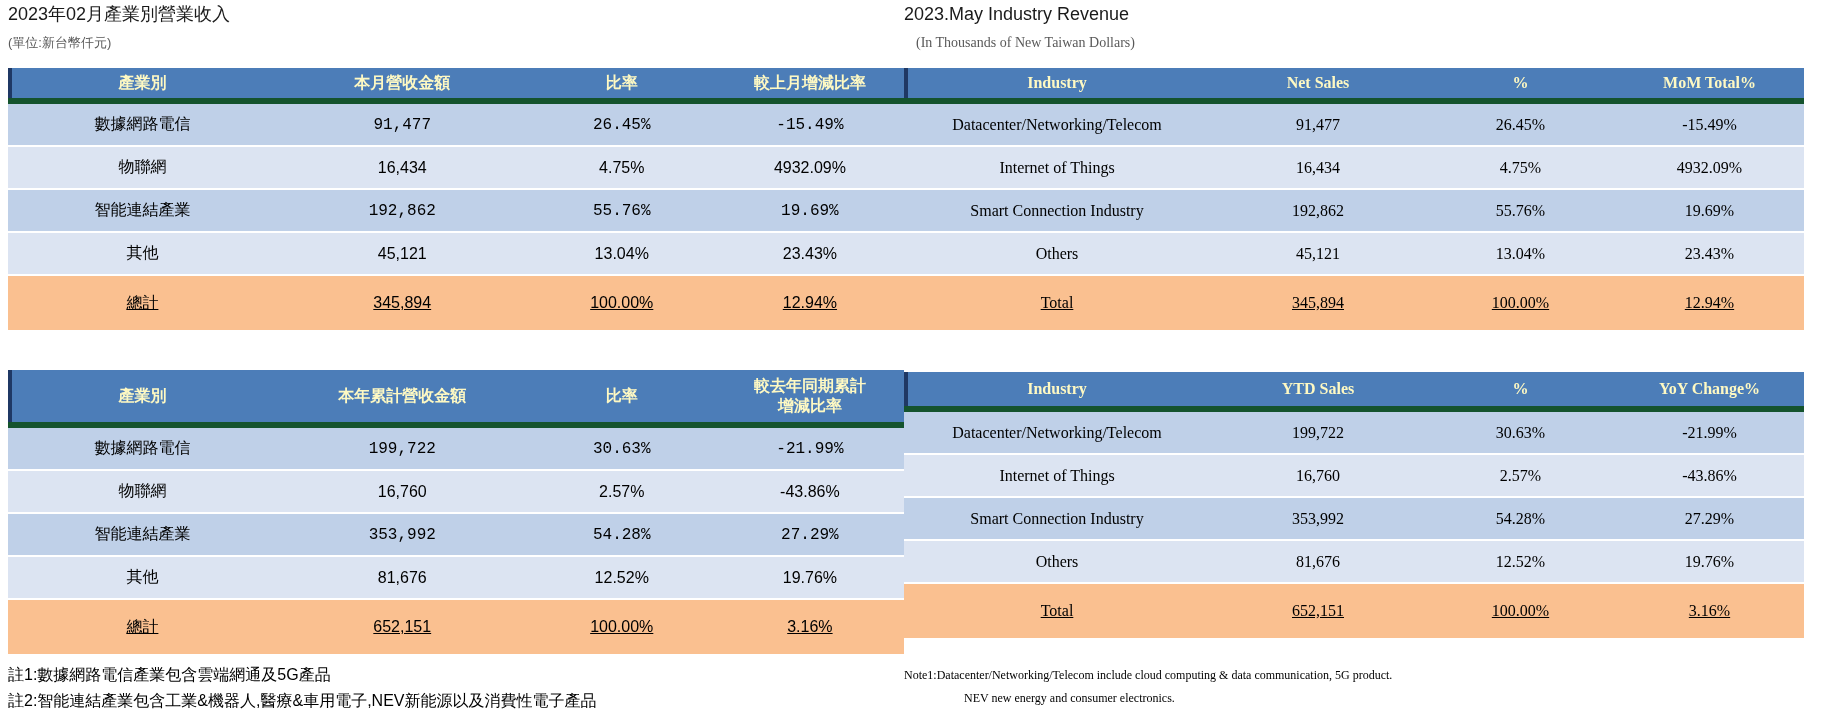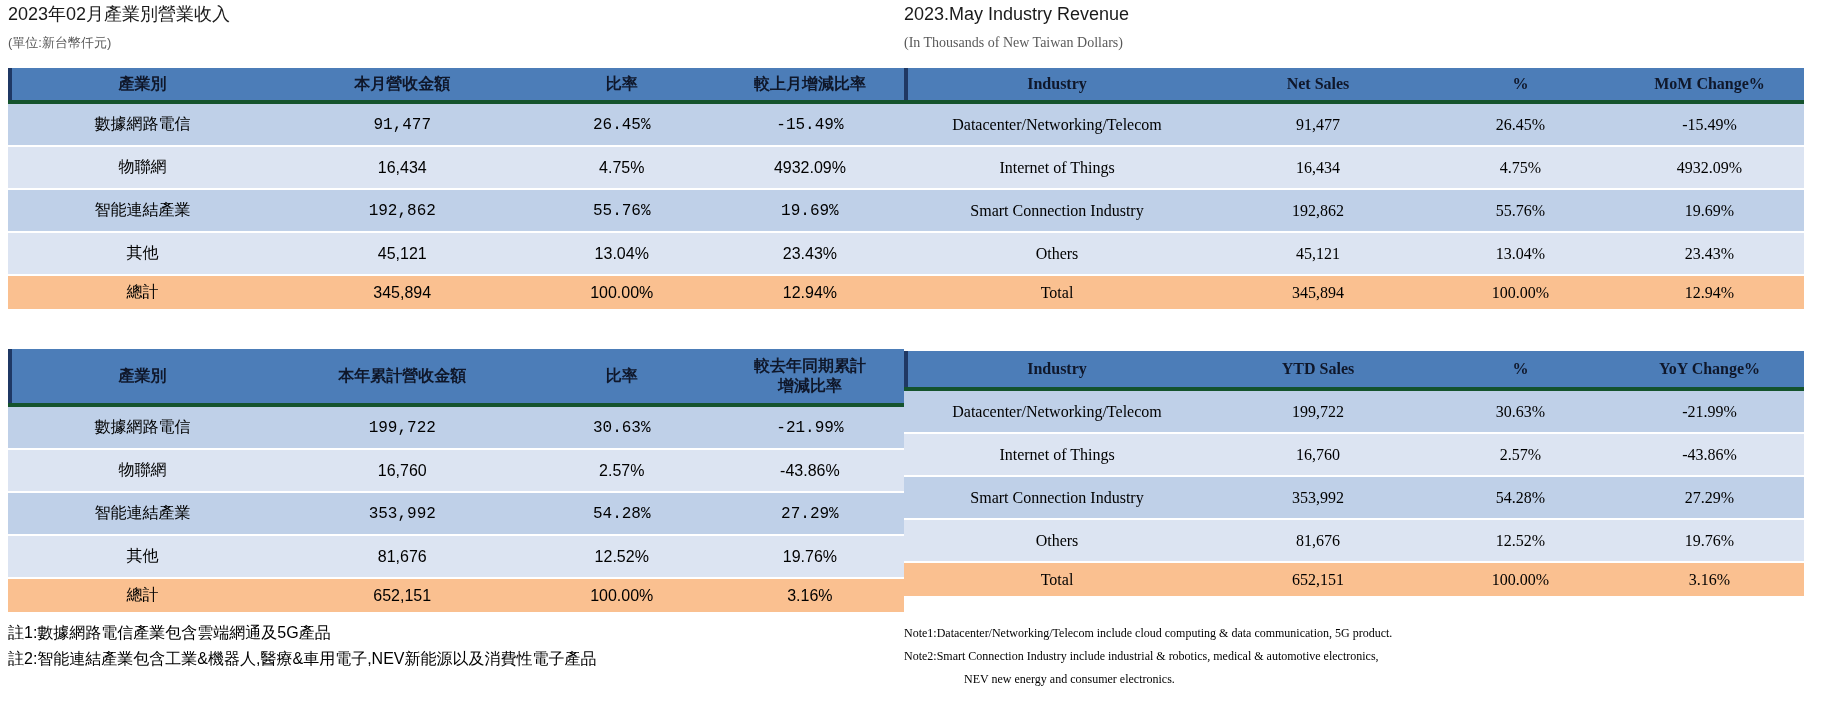--- a/index.html
+++ b/index.html
@@ -10,40 +10,40 @@
     --total:#FAC090;
   }
   *{box-sizing:border-box;}
   html,body{margin:0;padding:0;background:#ffffff;width:1830px;height:724px;overflow:hidden;}
   body{font-family:"Liberation Sans",sans-serif;color:#000;}
   .page{display:flex;padding:2px 0 0 8px;}
   .col{width:896px;flex:none;}
   .col.right{width:900px;}
   .doc-title{font-size:18px;line-height:24px;color:#1a1a1a;font-weight:500;}
   .doc-sub{font-size:13px;line-height:18px;color:#595959;margin-top:8px;}
-  .col.right .doc-sub{font-family:"Liberation Serif",serif;font-size:14px;}
+  .col.right .doc-sub{font-family:"Liberation Serif",serif;font-size:14px;margin-left:12px;}
 
   table{border-collapse:separate;border-spacing:0;width:100%;table-layout:fixed;margin-top:16px;}
   table.ytd{margin-top:40px;}
   .col.right table.ytd{margin-top:42px;}
   th,td{text-align:center;vertical-align:middle;padding:0 4px;overflow:hidden;}
   thead th{
-    background:var(--hdr);color:#0f172a;font-weight:bold;font-size:16px;
-    height:36px;border-bottom:4px solid #14532d;white-space:pre-line;line-height:20px;
+    background:var(--hdr);color:#fef9c3;font-weight:bold;font-size:16px;
+    height:36px;border-bottom:6px solid #14532d;white-space:pre-line;line-height:20px;
     position:relative;
   }
   table.hdr-tall thead th{height:58px;}
   table.hdr-mid thead th{height:40px;}
   thead th:first-child::before{
     content:"";position:absolute;left:0;top:0;bottom:0;width:4px;background:var(--hdr-accent);
   }
   tbody td{font-size:16px;height:43px;border-bottom:2px solid #fff;}
   tr.dark td{background:var(--row-dark);font-family:Liberation Mono, monospace;}
   tr.light td{background:var(--row-light);margin-left:16px;}
-  tr.total td{background:var(--total);height:33px;border-bottom:none;}
+  tr.total td{background:var(--total);height:54px;border-bottom:none;text-decoration:underline;}
   .col.right th,.col.right td{font-family:"Liberation Serif",serif;}
 
   .notes{margin-top:8px;font-size:16px;line-height:26px;}
   .col.right .notes{margin-top:26px;font-family:"Liberation Serif",serif;font-size:12px;line-height:23px;}
   .note-line{white-space:nowrap;}
   .note-line.indent{padding-left:60px;}
 </style>
 </head>
 <body>
 
@@ -167,21 +167,21 @@
           <col style="width:34%">
           <col style="width:24%">
           <col style="width:21%">
           <col style="width:21%">
         </colgroup>
       <thead>
         <tr>
           <th>Industry</th>
           <th>Net Sales</th>
           <th>%</th>
-          <th>MoM Change%</th>
+          <th>MoM Total%</th>
         </tr>
       </thead>
       <tbody>
         <tr class="dark">
           <td>Datacenter/Networking/Telecom</td>
           <td>91,477</td>
           <td>26.45%</td>
           <td>-15.49%</td>
         </tr>
         <tr class="light">
@@ -255,18 +255,17 @@
           <td>Total</td>
           <td>652,151</td>
           <td>100.00%</td>
           <td>3.16%</td>
         </tr>
       </tbody>
     </table>
 
     <div class="notes">
       <div class="note-line">Note1:Datacenter/Networking/Telecom include cloud computing &amp; data communication, 5G product.</div>
-      <div class="note-line">Note2:Smart Connection Industry include industrial &amp; robotics, medical &amp; automotive electronics,</div>
       <div class="note-line indent">NEV new energy and consumer electronics.</div>
     </div>
   </div>
 
 </div>
 
 </body></html>

